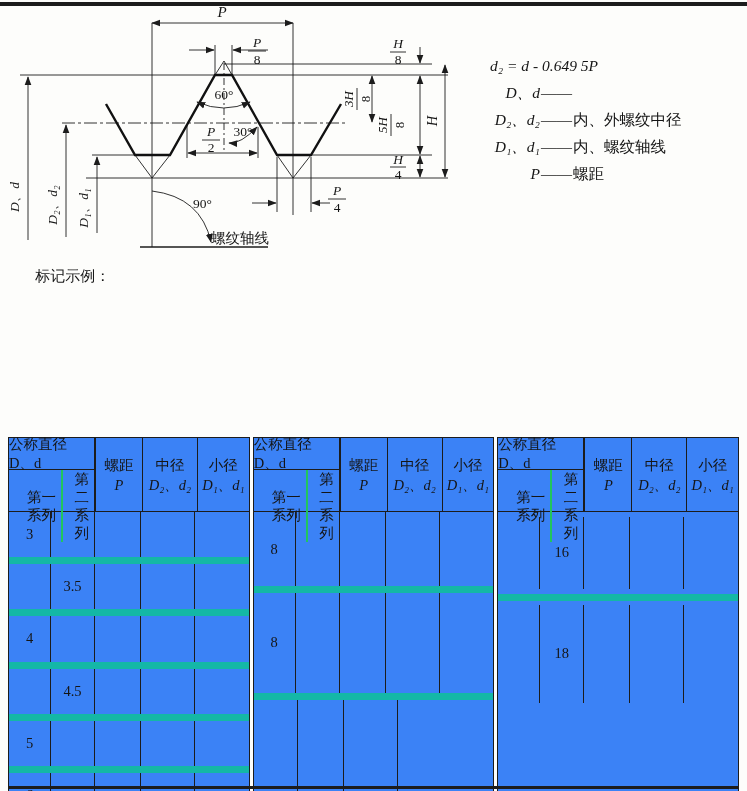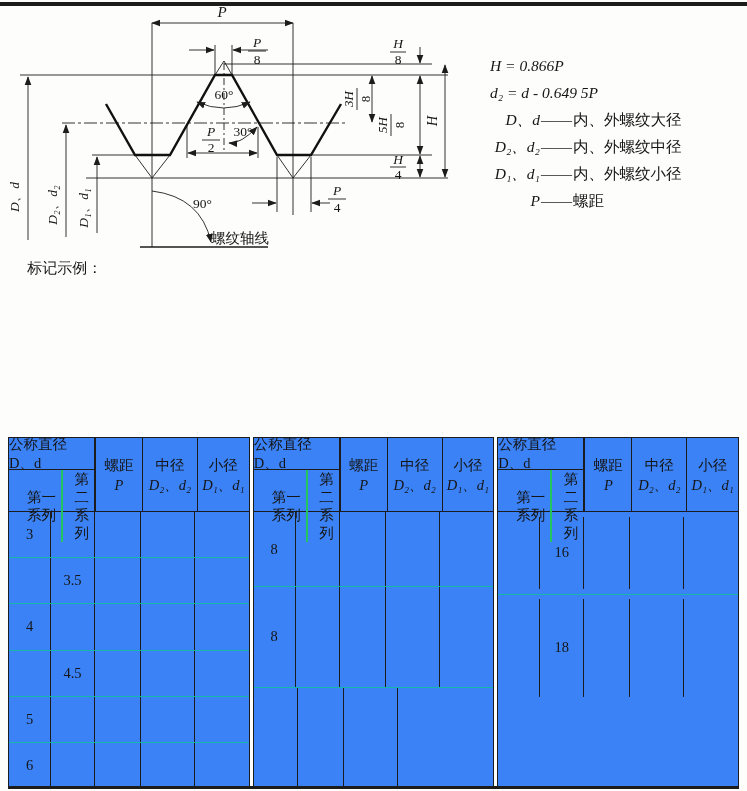--- a/index.html
+++ b/index.html
@@ -10,39 +10,39 @@
   }
   .toprule{position:absolute;top:2px;left:0;width:747px;height:4px;background:#1c1c1c}
   
   .formulas{position:absolute;left:476px;top:52px;font-size:15.5px}
   .f-line{height:27px;line-height:27px;font-style:italic;padding-left:14px}
   .f-def{display:flex;height:27px;line-height:27px}
   .fv{min-width:64px;text-align:right;font-style:italic}
   .fdash{padding:0 1px}
   
   .examples{position:absolute;left:7px;top:257px;width:737px;font-size:15px;line-height:22px}
-  .examples p{margin:0;text-indent:1.35em}
+  .examples p{margin:8px;text-indent:1.35em}
   
   .tables{position:absolute;left:8px;top:437px;width:731px;display:flex;gap:3px;font-size:14.5px}
   .tgroup{flex:1;border:1.3px solid #1c1c1c;border-bottom:none;background:#3b82f6}
   .thead{display:flex;border-bottom:1px solid #1c1c1c;height:73px}
   .th-left{width:85px;border-right:1px solid #1c1c1c;display:flex;flex-direction:column}
   .th-diam{height:31px;border-bottom:1px solid #1c1c1c;display:flex;align-items:center;justify-content:center}
   .th-series{flex:1;display:flex}
   .th-s1{width:42px;border-right:2px solid #22c55e}
   .th-s2{flex:1}
   .th-s1,.th-s2{display:flex;align-items:center;justify-content:center;text-align:right;padding:0 5px;line-height:18px}
   .th-col{display:flex;flex-direction:column;align-items:center;justify-content:center;line-height:20px;border-left:1px solid #1c1c1c;text-align:center}
   .th-col:first-of-type{border-left:none}
   .c-p{width:46px}
   .c-d2{width:54px}
   .c-d1{flex:1}
   .th-sym{font-style:italic}
   .trow{display:flex}
-  .tbody .trow{border-top:1px solid #14b8a6}
+  .tbody .trow{border-top:7px solid #14b8a6}
   .tbody .trow:first-of-type{border-top:none}
   .td{box-sizing:border-box}
   .td-s1{width:42px;border-right:1px solid #1c1c1c;display:flex;align-items:center;justify-content:center}
   .td-s2{width:43px;display:flex;align-items:center;justify-content:center}
   .td-col{border-left:1px solid #1c1c1c;display:flex;flex-direction:column;justify-content:center}
   .line{text-align:center;white-space:nowrap}
   .g1 .line{height:22.6px;line-height:22.6px}
   .g2 .line{height:24.8px;line-height:24.8px}
   .g3 .line{height:24.3px;line-height:24.3px}
   .g3 .trow{padding:4.5px 0}
@@ -148,36 +148,34 @@
     <text class="it" font-size="13.5" text-anchor="middle">D₂、d₂</text>
   </g>
   <g transform="translate(88,208) rotate(-90)">
     <text class="it" font-size="13.5" text-anchor="middle">D₁、d₁</text>
   </g>
   <text x="193" y="208" font-size="13.5">90°</text>
   <text x="211" y="243" font-size="14.5">螺纹轴线</text>
 </svg>
 
 <div class="formulas">
-  <div class="f-line">H = 0.866P</div>
   <div class="f-line">d₂ = d - 0.649 5P</div>
   <div class="f-def">
       <span class="fv">D、d</span>
       <span class="fdash">——</span>
-      <span>内、外螺纹大径</span>
     </div>
     <div class="f-def">
       <span class="fv">D₂、d₂</span>
       <span class="fdash">——</span>
       <span>内、外螺纹中径</span>
     </div>
     <div class="f-def">
       <span class="fv">D₁、d₁</span>
       <span class="fdash">——</span>
-      <span>内、外螺纹小径</span>
+      <span>内、螺纹轴线</span>
     </div>
     <div class="f-def">
       <span class="fv">P</span>
       <span class="fdash">——</span>
       <span>螺距</span>
     </div>
 </div>
 
 <div class="examples">
   <p>标记示例：</p>

